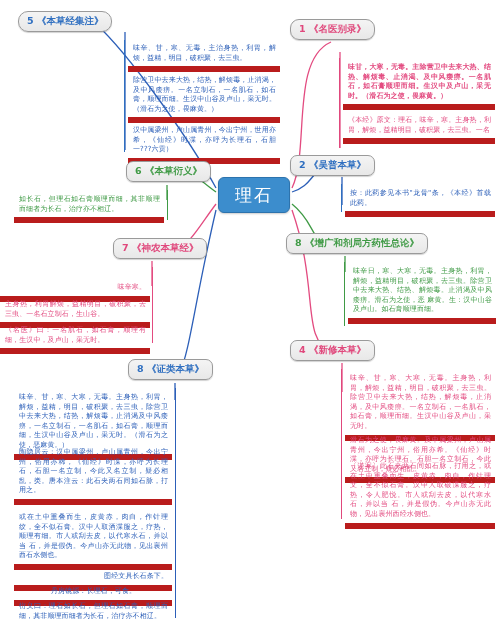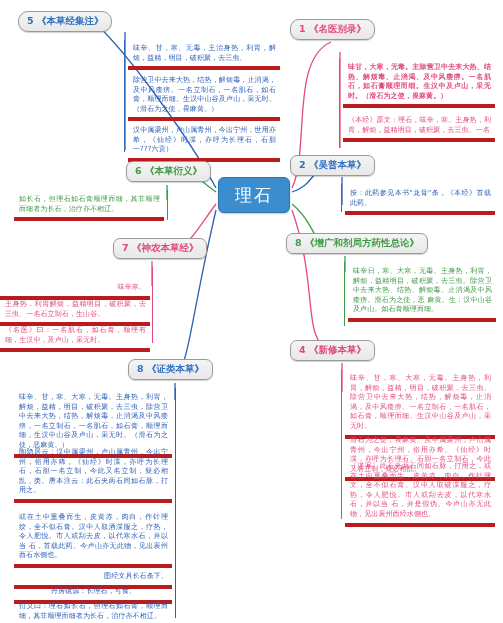--- a/index.html
+++ b/index.html
@@ -43,21 +43,21 @@
     box-shadow:0 1px 2px rgba(0,0,0,.2);
   }
 
   .tblock{
     position:absolute;
     box-sizing:border-box;
     font-size:7px;
     line-height:9.6px;
     letter-spacing:.1px;
     padding:3px 4px 3px 5px;
-    border-bottom:4px solid #b91c1c;
+    border-bottom:6px solid #b91c1c;
     text-align:justify;
   }
   .tblock.blue{color:#2c5fb8;}
   .tblock.red{color:#e34b80;}
   .tblock.green{color:#3f9a45;}
   .tblock.center-al{text-align:center;}
   .tblock.right-al{text-align:right;}
 
   
   .brk{position:absolute;box-sizing:border-box;}
@@ -128,18 +128,18 @@
   <div class="node red" style="left:113px;top:238px;">7 《神农本草经》</div>
   <div class="brk red" style="left:151px;top:267px;width:2px;height:76px;border-left:none;border-right:1px solid #e34b80;"></div>
   <div class="tblock red right-al" style="left:0px;top:280px;width:150px;">味辛寒。</div>
   <div class="tblock red" style="left:0px;top:297px;width:150px;">主身热，利胃解烦，益精明目，破积聚，去三虫、一名石立制石，生山谷。</div>
   <div class="tblock red" style="left:0px;top:323px;width:150px;">《名医》曰：一名肌石，如石膏，顺理有细，生汉中，及卢山，采无时。</div>
 
   <div class="node blue" style="left:128px;top:359px;">8 《证类本草》</div>
   <div class="brk blue" style="left:174px;top:388px;width:2px;height:230px;border-left:none;border-right:1px solid #2c5fb8;"></div>
   <div class="tblock blue" style="left:14px;top:390px;width:158px;">味辛、甘，寒、大寒，无毒。主身热，利胃，解烦，益精，明目，破积聚，去三虫，除营卫中去来大热，结热，解烦毒，止消渴及中风痿痹，一名立制石，一名肌石，如石膏，顺理而细，生汉中山谷及卢山，采无时。（滑石为之使，恶麻黄。）</div>
   <div class="tblock blue" style="left:14px;top:445px;width:158px;">陶隐居云：汉中属梁州，卢山属青州，今出宁州，俗用亦稀，《仙经》时渫，亦呼为长理石，石胆一名立制，今此又名立制，疑必相乱，类。唐本注云：此石夹两石间如石脉，打用之。</div>
-  <div class="tblock blue" style="left:14px;top:510px;width:158px;">或在土中重叠而生，皮黄赤，肉白，作针理纹，全不似石膏。汉中人取酒渫服之，疗热，令人肥悦。市人或刮去皮，以代寒水石，并以当 石，首载此药。今卢山亦无此物，见出襄州西石水侧也。</div>
+  <div class="tblock blue" style="left:14px;top:510px;width:158px;">或在土中重叠而生，皮黄赤，肉白，作针理纹，全不似石膏。汉中人取酒渫服之，疗热，顺理有细。市人或刮去皮，以代寒水石，并以当 石，并是假伪。今卢山亦无此物，见出襄州西石水侧也。</div>
   <div class="tblock blue right-al" style="left:14px;top:569px;width:158px;">图经文具长石条下。</div>
   <div class="tblock blue center-al" style="left:14px;top:584px;width:158px;">丹房镜源：长理石，可食。</div>
   <div class="tblock blue" style="left:14px;top:599px;width:158px;border-bottom:none;">衍义曰：理石如长石，但理石如石膏，顺理而细，其非顺理而细者为长石，治疗亦不相辽。</div>
 
 </div>
 
 </body></html>

